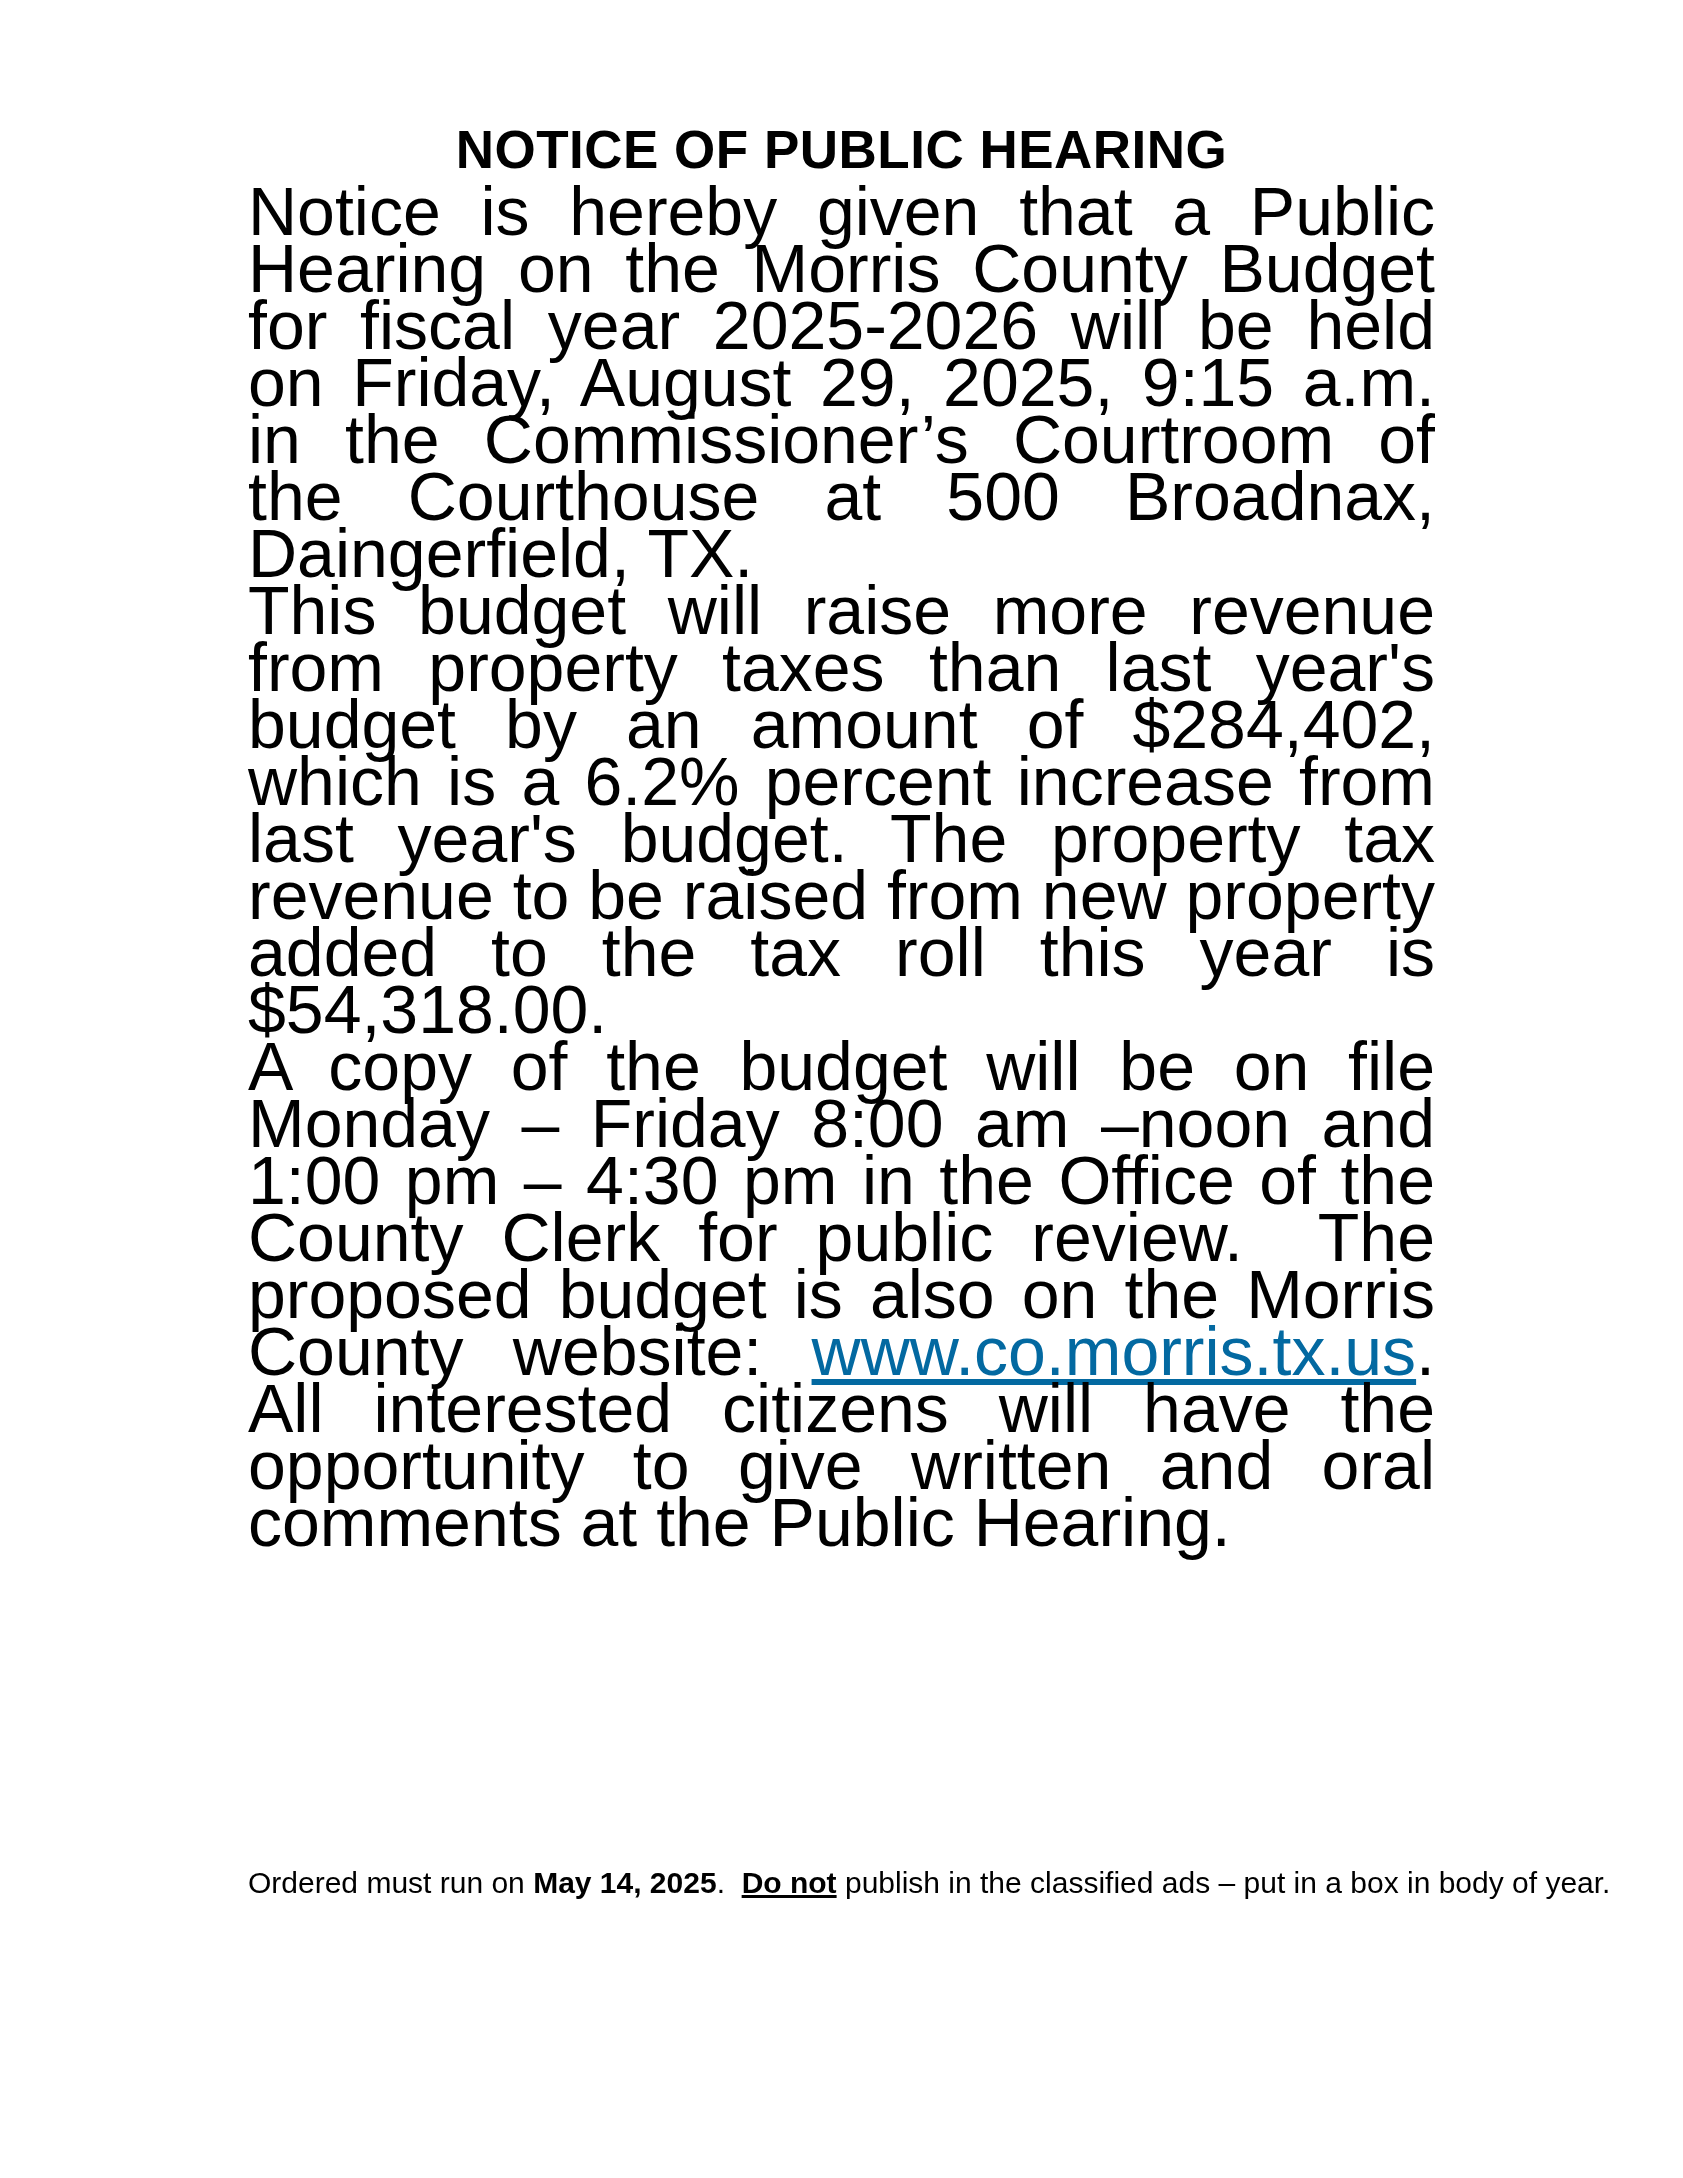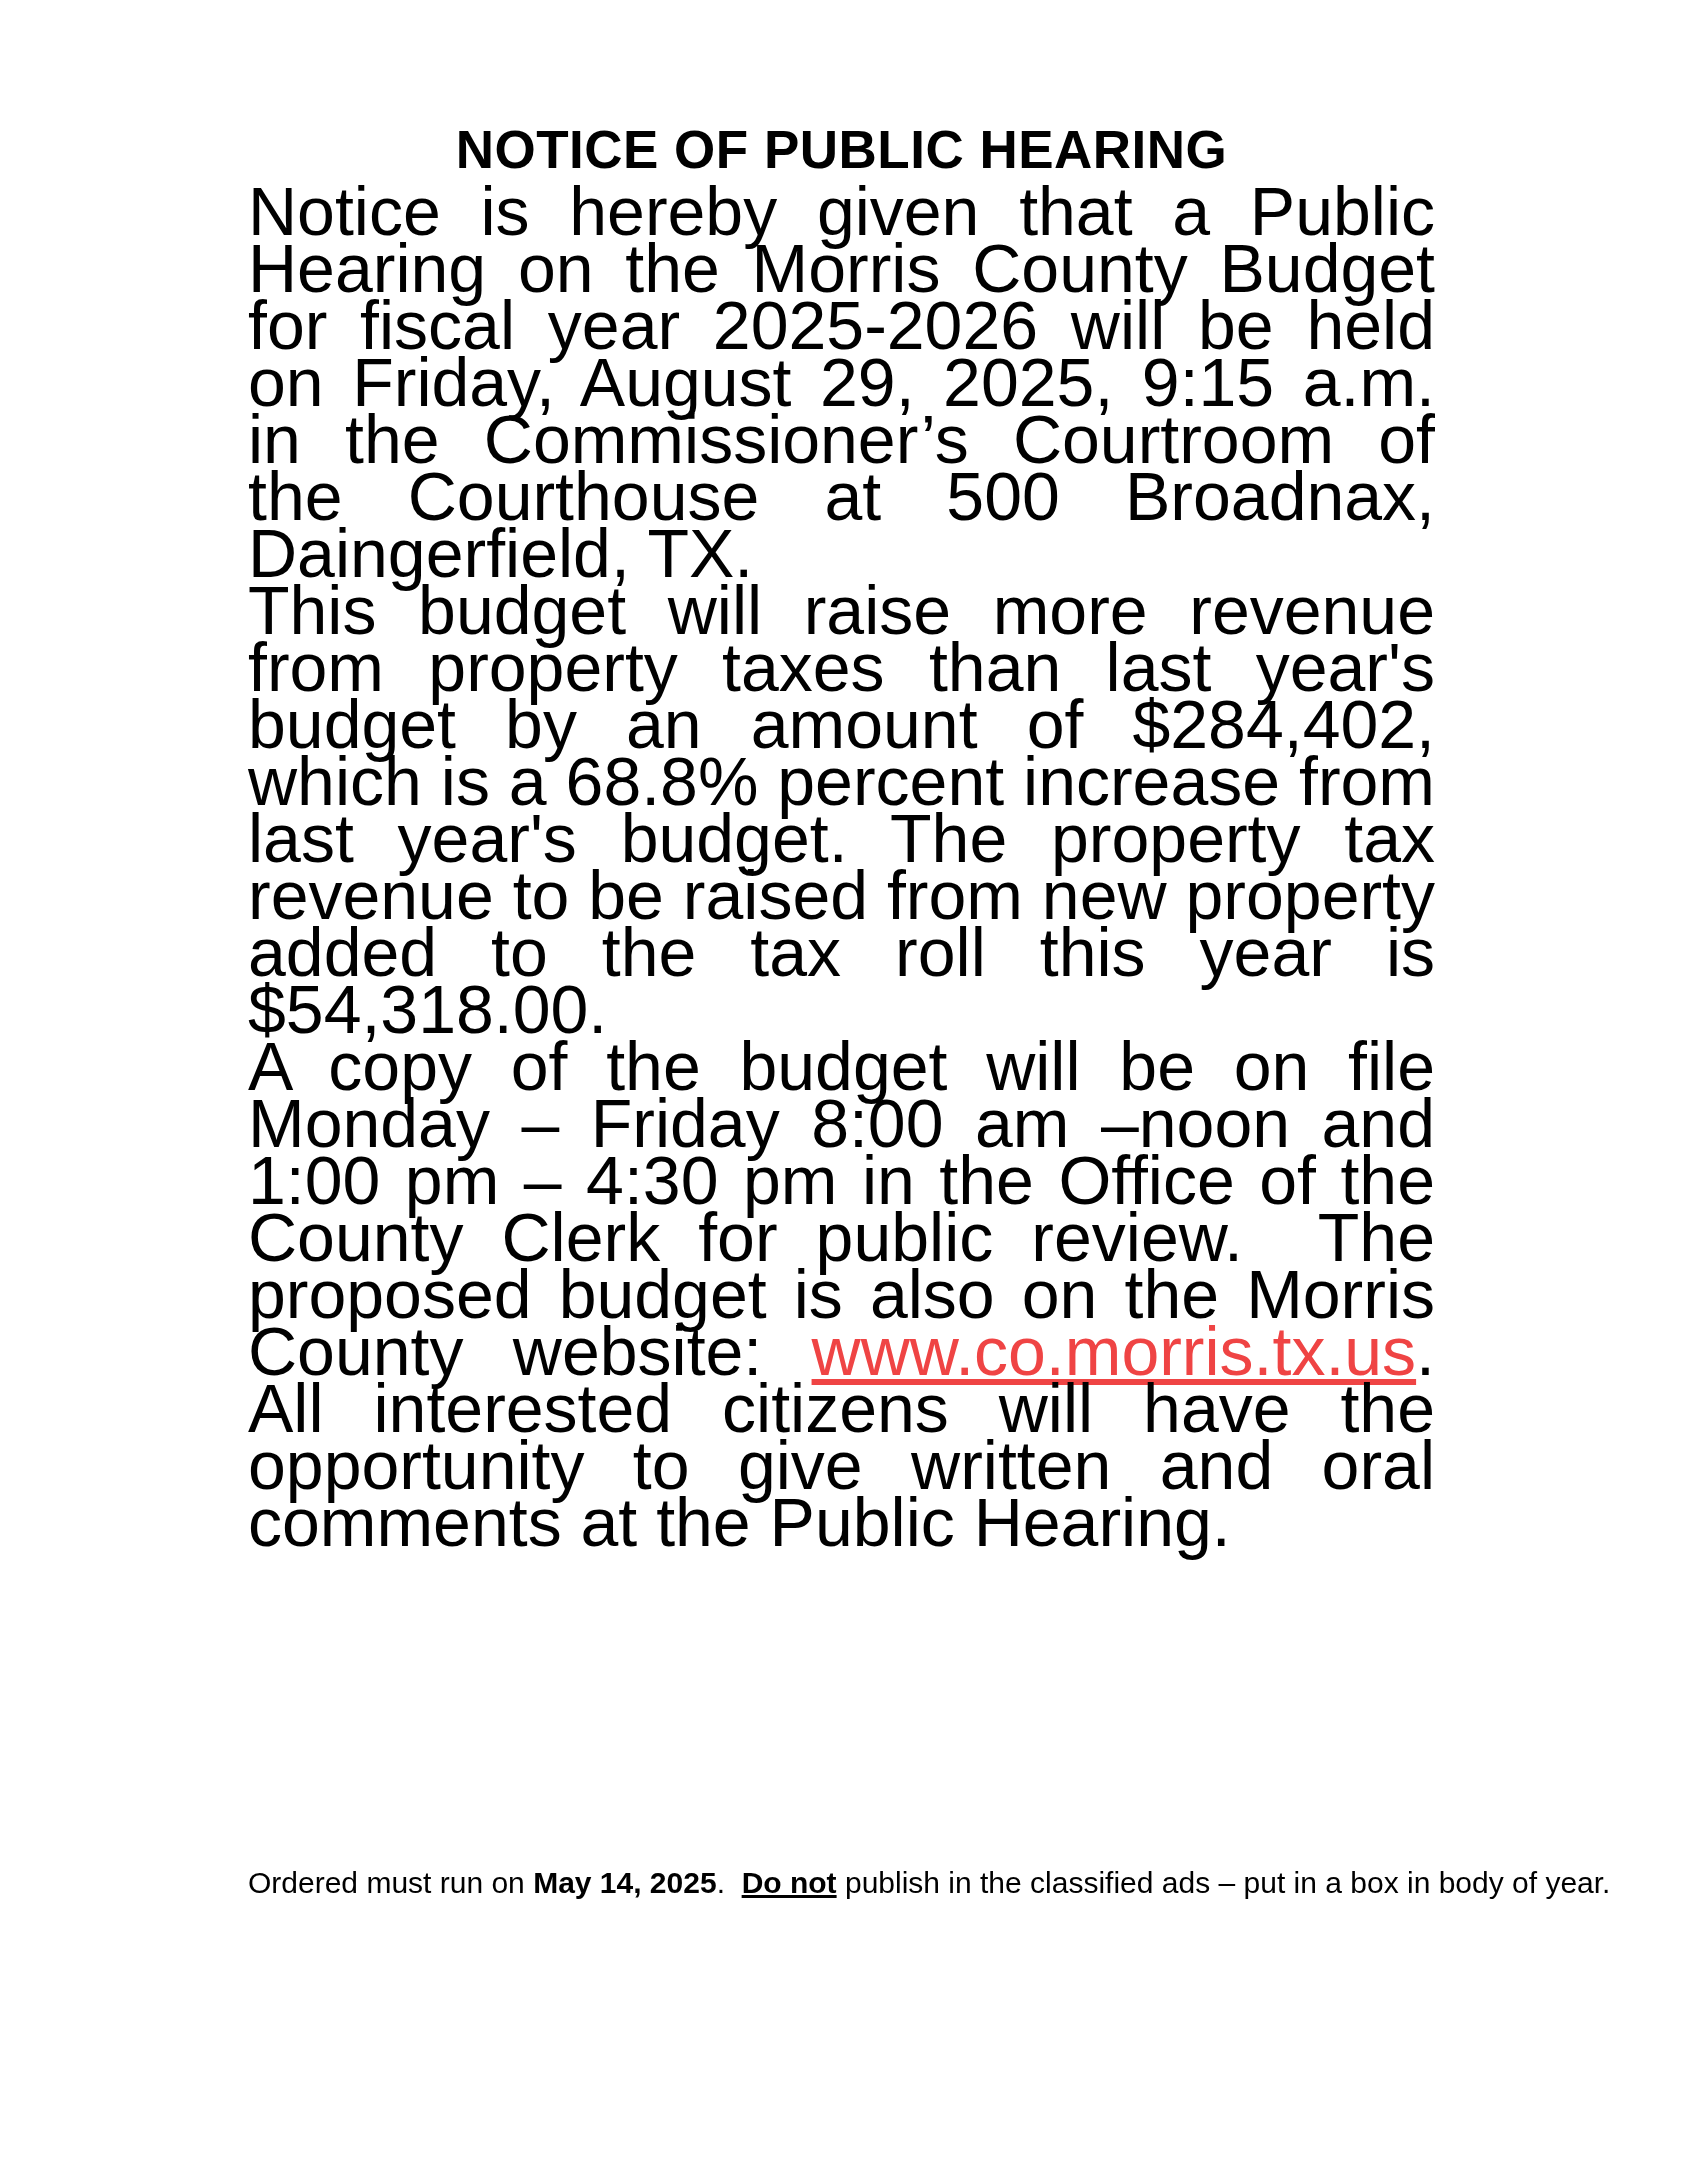--- a/index.html
+++ b/index.html
@@ -28,21 +28,21 @@
   }
   .body-text p {
     margin: 0;
     font-size: 68px;
     line-height: 57px;
     text-align: justify;
   }
   .para-1 { margin-top: 61px; }
   .para-2, .para-3 { margin-top: 57px; }
   .doc-link {
-    color: #ef4444;
+    color: #0369a1;
     text-decoration: underline;
     cursor: pointer;
   }
   .footer-block {
     position: absolute;
     left: 248px;
     right: 149px;
     top: 1865px;
   }
   .footer-block p {
@@ -59,21 +59,21 @@
 <body>
 
 <div class="page">
 
   <h1 class="title">NOTICE OF PUBLIC HEARING</h1>
 
   <div class="body-text">
 
     <p class="para-1">Notice is hereby given that a Public Hearing on the Morris County Budget for fiscal year 2025-2026 will be held on Friday, August 29, 2025, 9:15 a.m. in the Commissioner’s Courtroom of the Courthouse at 500 Broadnax, Daingerfield, TX.</p>
 
-    <p class="para-2">This budget will raise more revenue from property taxes than last year's budget by an amount of $284,402, which is a 68.8% percent increase from last year's budget. The property tax revenue to be raised from new property added to the tax roll this year is $54,318.00.</p>
+    <p class="para-2">This budget will raise more revenue from property taxes than last year's budget by an amount of $284,402, which is a 6.2% percent increase from last year's budget. The property tax revenue to be raised from new property added to the tax roll this year is $54,318.00.</p>
 
     <p class="para-3"><span>A copy of the budget will be on file Monday – Friday 8:00 am –noon and 1:00 pm – 4:30 pm in the Office of the County Clerk for public review.&nbsp; The proposed budget is also on the Morris County website: </span><a class="doc-link">www.co.morris.tx.us</a><span>. All interested citizens will have the opportunity to give written and oral comments at the Public Hearing.</span></p>
 
   </div>
 
   <div class="footer-block">
 
     <p class="footer-line-1"><span>Ordered must run on </span><span class="bold">May 14, 2025</span><span>.&nbsp; </span><span class="bold-underline">Do not</span><span> publish in the classified ads – put in a box in body of year.</span></p>
 
 

